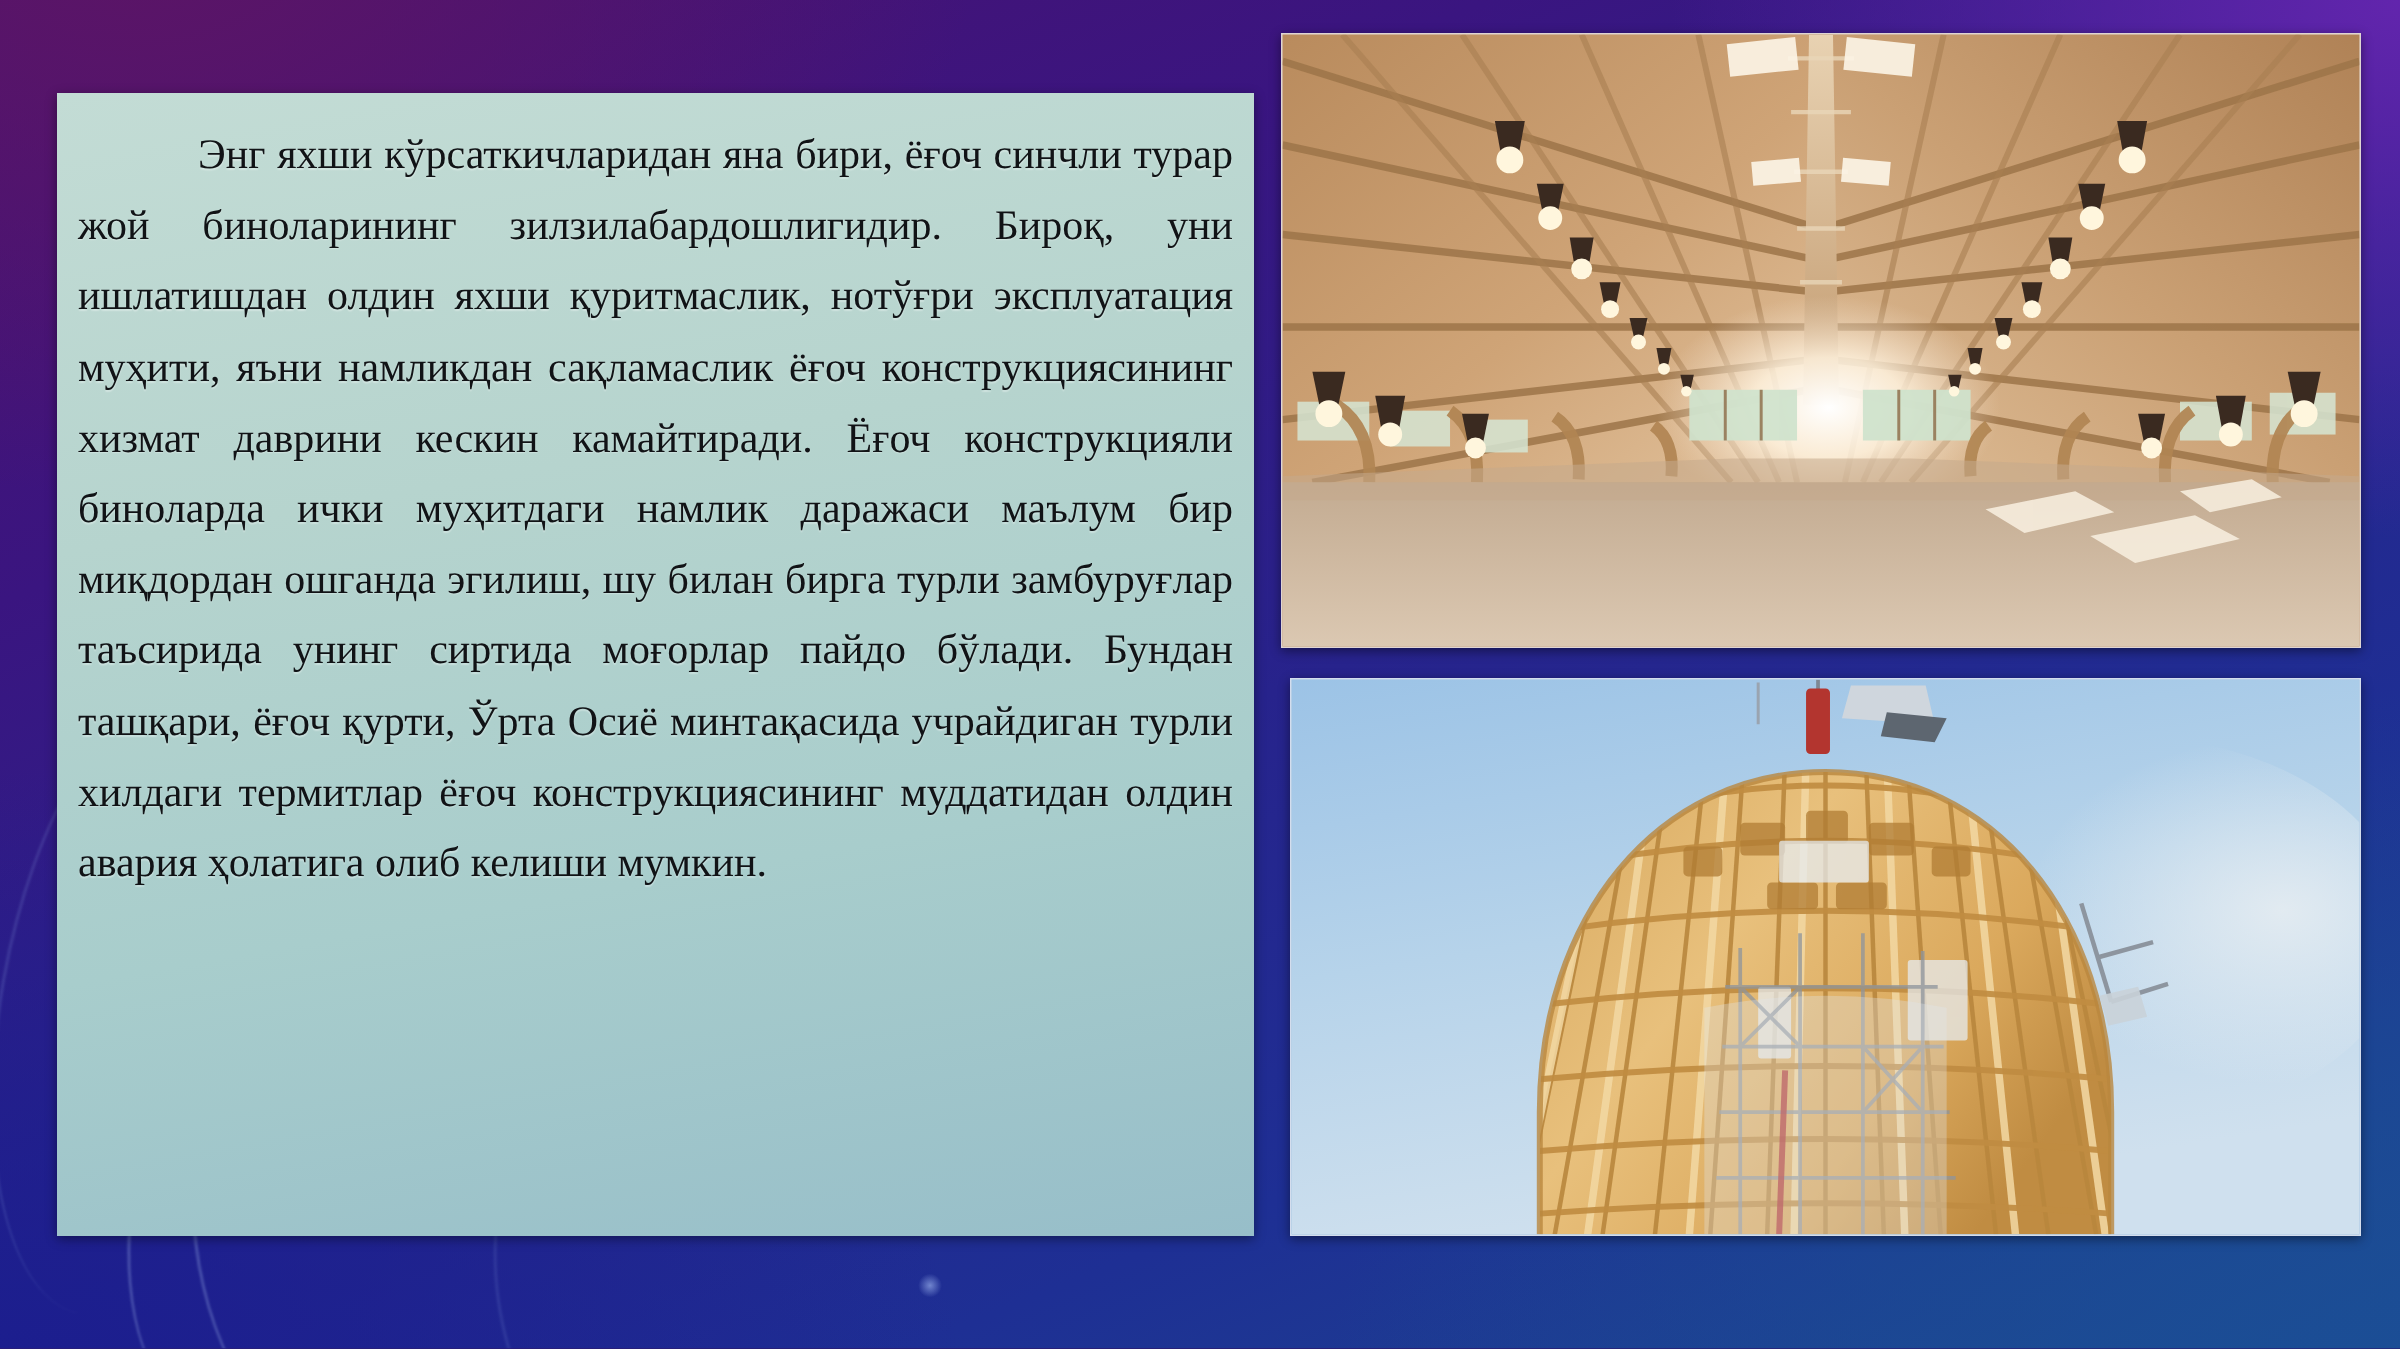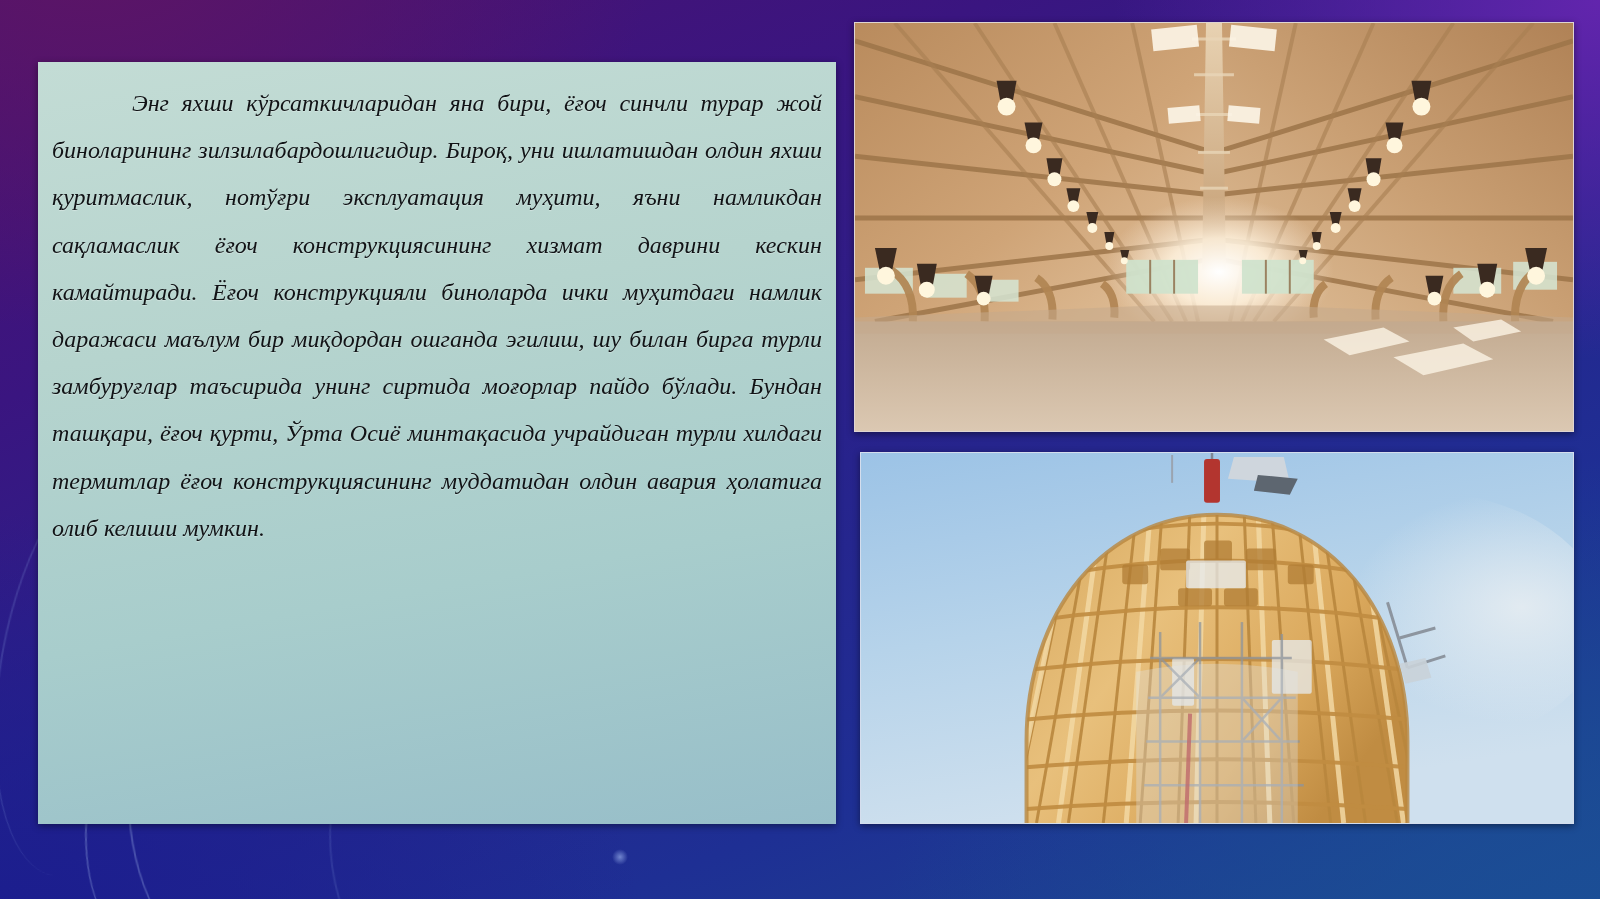--- a/index.html
+++ b/index.html
@@ -62,31 +62,30 @@
     top: 62px;
     width: 798px;
     height: 762px;
     background: linear-gradient(170deg, #c3dcd5 0%, #b6d4ce 34%, #a8cdcc 66%, #97bec9 100%);
     box-shadow: 0 2px 7px rgba(0,0,0,0.42);
     padding: 18px 14px 10px 14px;
   }
 
   #body-text {
     font-family: "Liberation Serif", "DejaVu Serif", serif;
-    font-size: 24px;
+    font-size: 28px;
     line-height: 47.2px;
     color: #111316;
     text-align: justify;
     text-align-last: left;
     text-indent: 80px;
     letter-spacing: 0px;
     word-spacing: 0px;
     text-shadow: 0 1px 1px rgba(255,255,255,0.35);
     hyphens: none;
-    font-style: italic;
   }
 
   
   .photo-frame {
     position: absolute;
     overflow: hidden;
     box-shadow: 0 2px 7px rgba(0,0,0,0.45);
     border: 1px solid rgba(230,230,240,0.75);
   }
 

